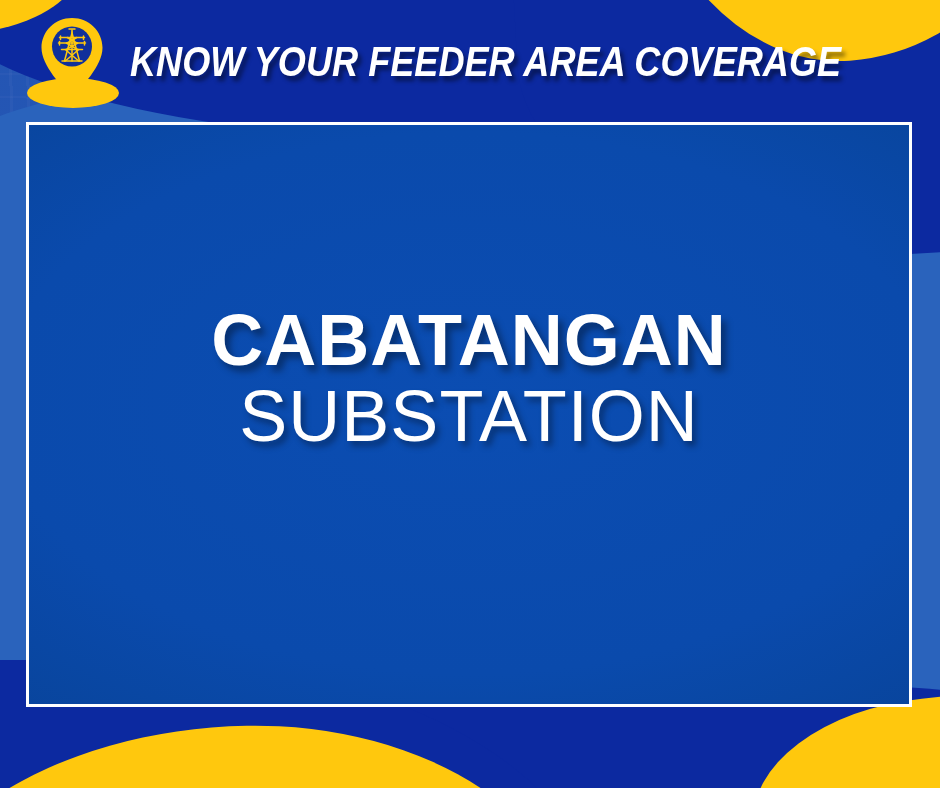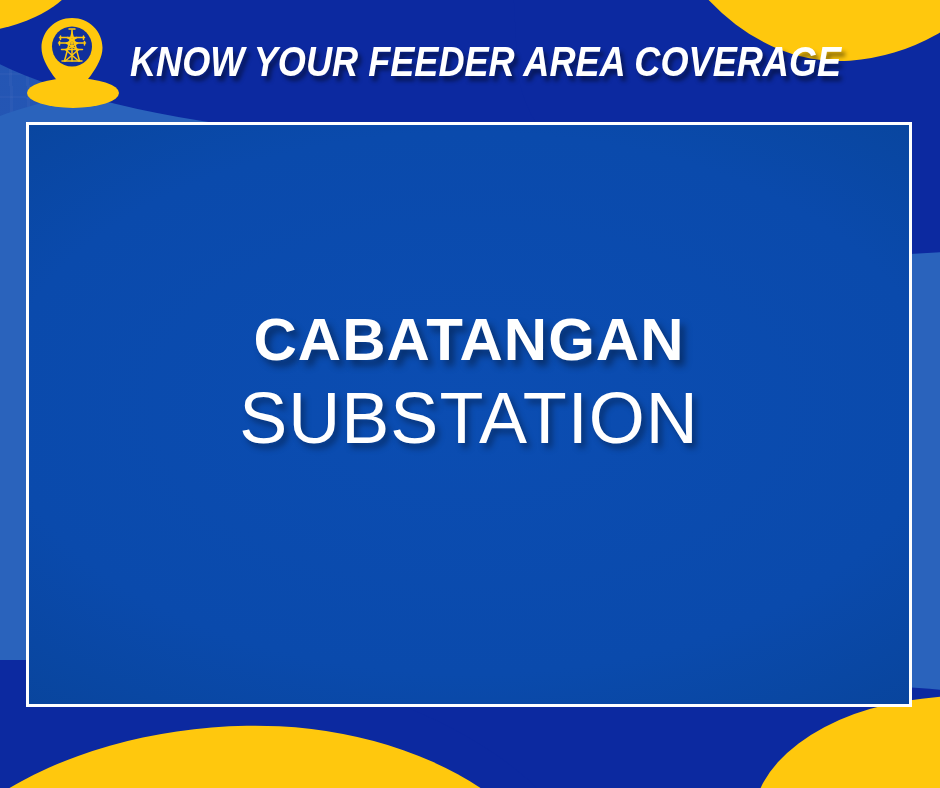--- a/index.html
+++ b/index.html
@@ -179,27 +179,27 @@
     background-image:
       radial-gradient(ellipse 900px 520px at 50% 48%, #0B4DB2 0%, #0A4AAC 52%, #07408F 100%);
     display: flex;
     flex-direction: column;
     align-items: center;
     justify-content: center;
     z-index: 25;
   }
   .sub-name {
     color: #ffffff;
-    font-size: 60px;
+    font-size: 72px;
     font-weight: bold;
     letter-spacing: 1px;
     line-height: .98;
     text-align: center;
     text-shadow: 5px 6px 7px rgba(0,0,0,.38);
-    margin: 8px;
+    margin: 0;
     transform: translateY(-38px);
   }
   .sub-word {
     color: #ffffff;
     font-size: 72px;
     font-weight: normal;
     letter-spacing: 1px;
     line-height: 1;
     text-align: center;
     text-shadow: 4px 5px 6px rgba(0,0,0,.35);

